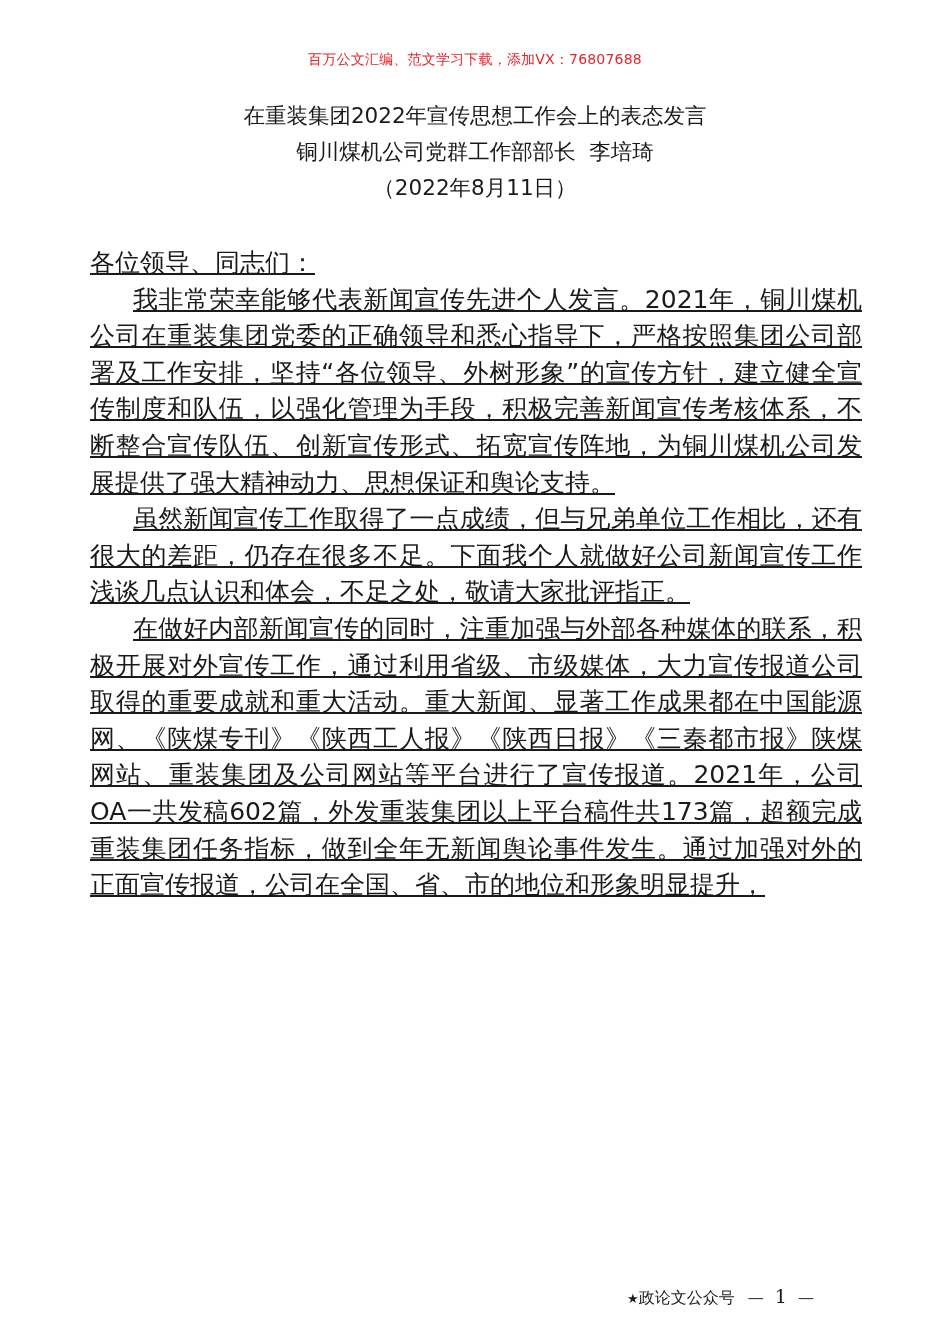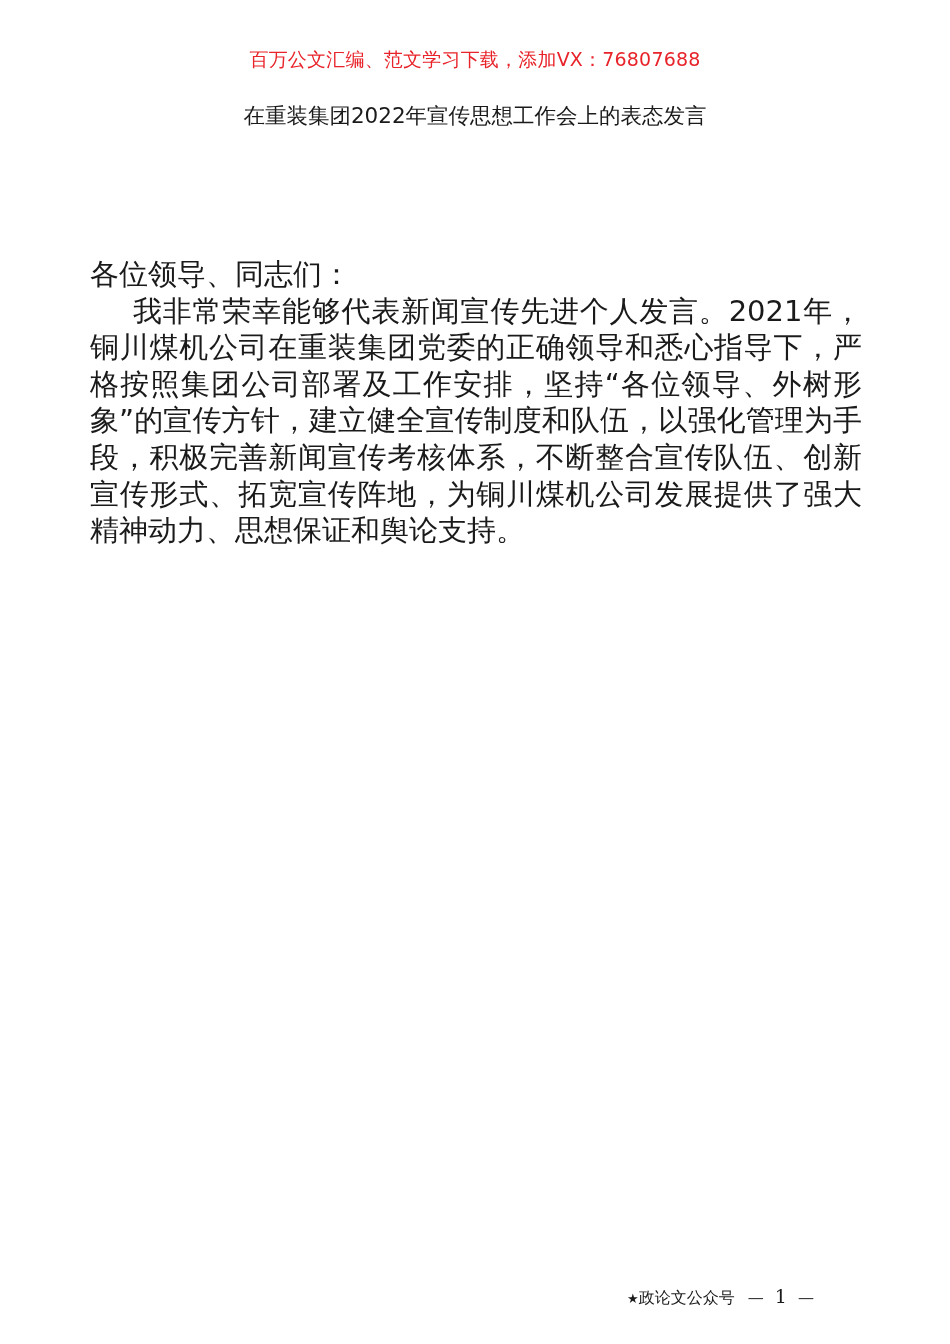--- a/index.html
+++ b/index.html
@@ -21,43 +21,44 @@
       width: 950px;
       height: 1344px;
     }
     .watermark {
       position: absolute;
       top: 46px;
       left: 0;
       width: 950px;
       text-align: center;
       color: #e8232a;
-      font-size: 19px;
+      font-size: 14px;
       letter-spacing: 0.2px;
       line-height: 26px;
     }
     .title-block {
       position: absolute;
       top: 98px;
       left: 0;
       width: 950px;
       text-align: center;
       font-size: 21.5px;
       line-height: 36px;
     }
     .title-block div { white-space: nowrap; }
     .body-text {
       position: absolute;
-      top: 256px;
+      top: 245px;
       left: 90px;
       width: 772px;
-      font-size: 29px;
+      font-size: 25px;
       line-height: 36.6px;
       text-align: justify;
       text-justify: inter-character;
+      text-decoration: underline;
     }
     .body-text p {
       margin: 0;
     }
     .salutation {
       text-indent: 0;
     }
     .para {
       text-indent: 43px;
     }
@@ -88,25 +89,29 @@
   </style>
 </head>
 <body>
 
 <div class="page">
 
   <div class="watermark">百万公文汇编、范文学习下载，添加VX：76807688</div>
 
   <div class="title-block">
     <div>在重装集团2022年宣传思想工作会上的表态发言</div>
+    <div style="white-space:pre;">铜川煤机公司党群工作部部长  李培琦</div>
+    <div>（2022年8月11日）</div>
   </div>
 
   <div class="body-text">
     <p class="salutation">各位领导、同志们：</p>
     <p class="para">我非常荣幸能够代表新闻宣传先进个人发言。2021年，铜川煤机公司在重装集团党委的正确领导和悉心指导下，严格按照集团公司部署及工作安排，坚持“各位领导、外树形象”的宣传方针，建立健全宣传制度和队伍，以强化管理为手段，积极完善新闻宣传考核体系，不断整合宣传队伍、创新宣传形式、拓宽宣传阵地，为铜川煤机公司发展提供了强大精神动力、思想保证和舆论支持。</p>
+    <p class="para">虽然新闻宣传工作取得了一点成绩，但与兄弟单位工作相比，还有很大的差距，仍存在很多不足。下面我个人就做好公司新闻宣传工作浅谈几点认识和体会，不足之处，敬请大家批评指正。</p>
+    <p class="para">在做好内部新闻宣传的同时，注重加强与外部各种媒体的联系，积极开展对外宣传工作，通过利用省级、市级媒体，大力宣传报道公司取得的重要成就和重大活动。重大新闻、显著工作成果都在中国能源网、《陕煤专刊》《陕西工人报》《陕西日报》《三秦都市报》陕煤网站、重装集团及公司网站等平台进行了宣传报道。2021年，公司OA一共发稿602篇，外发重装集团以上平台稿件共173篇，超额完成重装集团任务指标，做到全年无新闻舆论事件发生。通过加强对外的正面宣传报道，公司在全国、省、市的地位和形象明显提升，</p>
   </div>
 
   <div class="footer">
     <span class="star">★</span><span>政论文公众号</span>
     <span class="dash" style="margin-left:8px;">—</span>
     <span class="page-num">1</span>
     <span class="dash">—</span>
   </div>
 
 </div>

